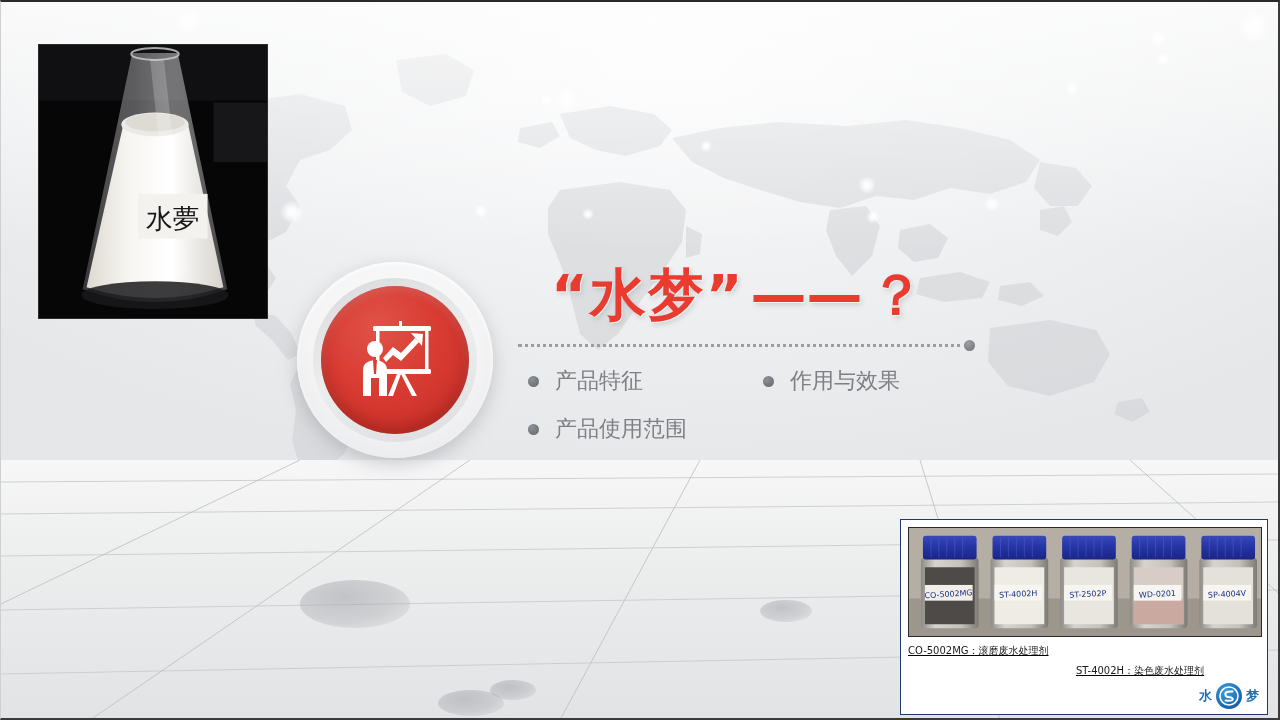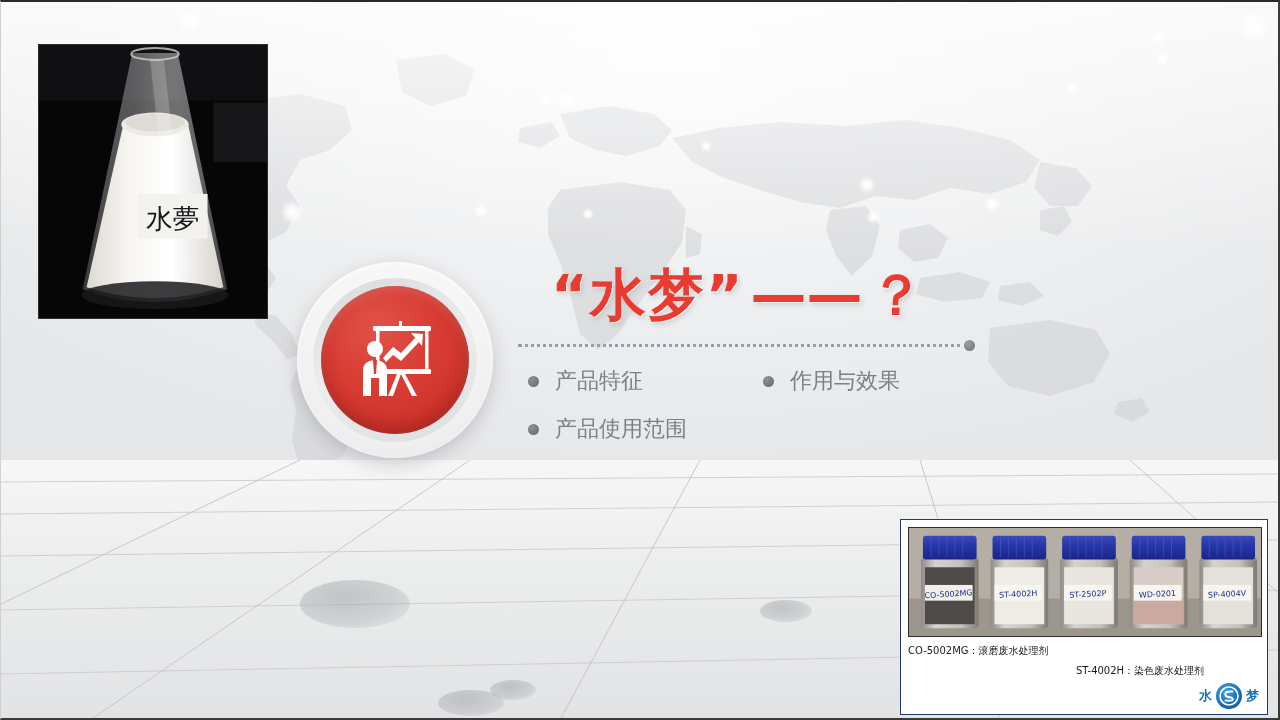--- a/index.html
+++ b/index.html
@@ -181,20 +181,21 @@
     background:#b9b3ab;
     border:1px solid #2b2b2b;
     overflow:hidden;
   }
   .panel-photo svg{ width:100%; height:100%; display:block; }
 
   .caption{
     position:absolute;
     left:7px; top:122px;
     width:356px;
+    text-decoration:underline;
   }
   .cap-line{
     display:flex;
     font-size:10px;
     color:#1a1a1a;
     line-height:17px;
     font-family:"DejaVu Sans","Liberation Sans",sans-serif;
     white-space:nowrap;
   }
   .cap-col-a{ width:168px; }

